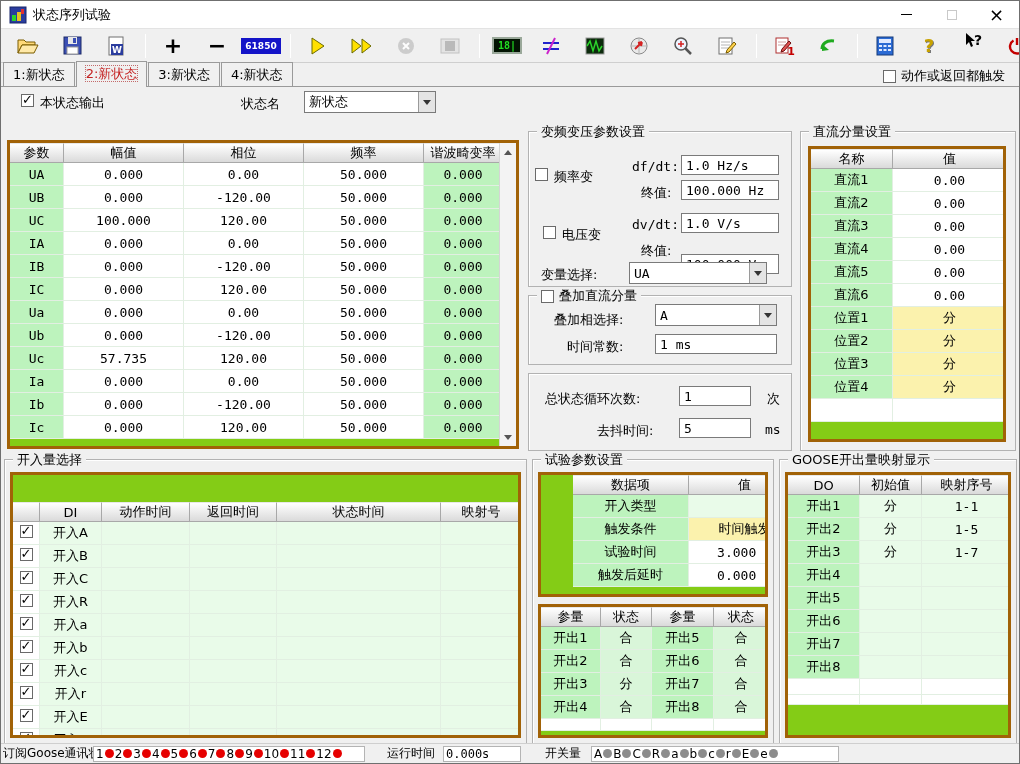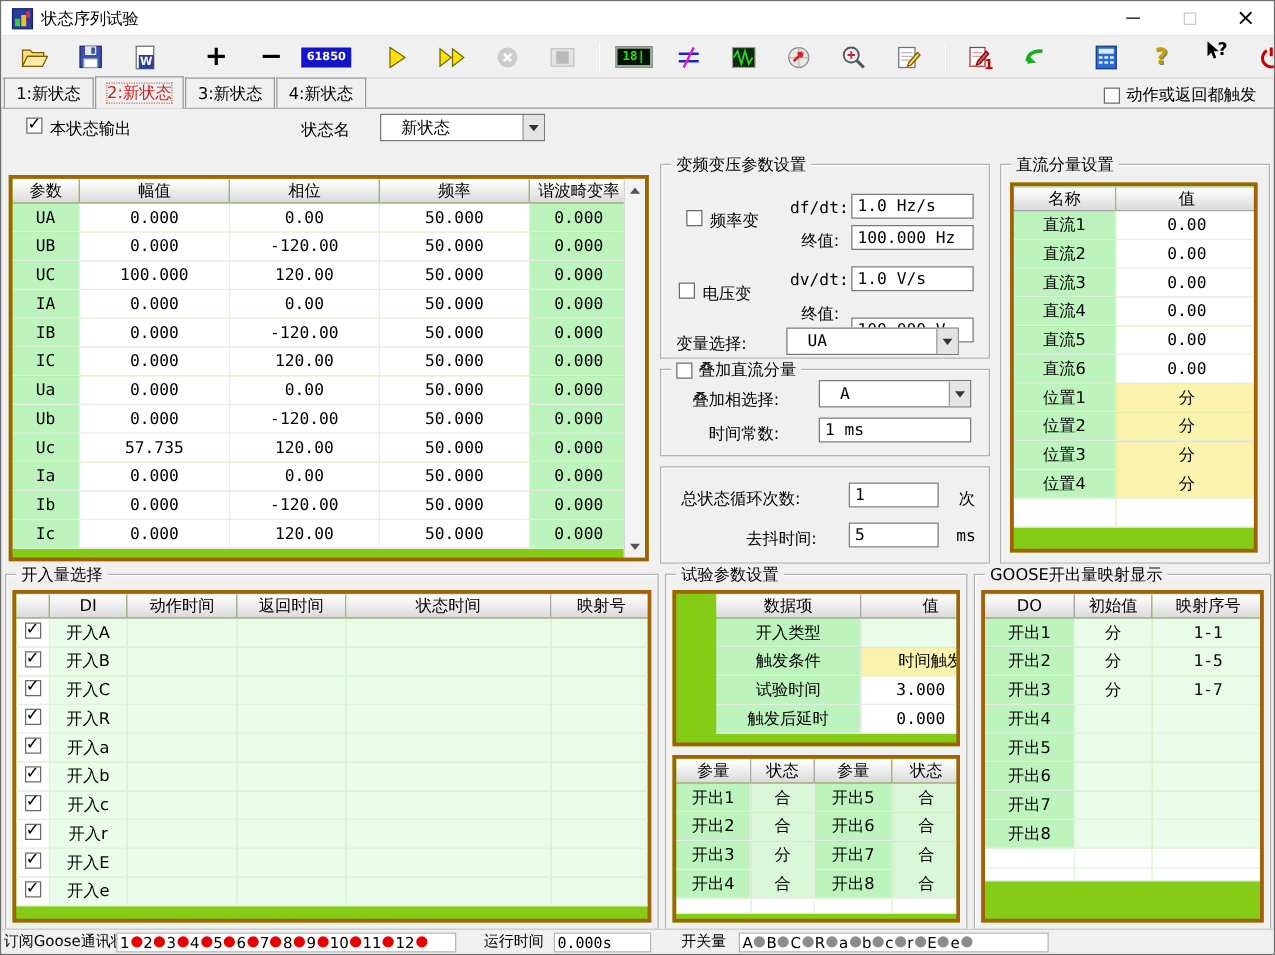--- a/index.html
+++ b/index.html
@@ -43,21 +43,21 @@
 
   
   .stateheader{position:relative;height:30px;}
   .cb{width:13px;height:13px;border:1px solid #6a6a6a;background:#fff;display:inline-block;position:relative;flex:none;}
   .cb.checked::after{content:"✓";position:absolute;top:-3px;left:0;font-size:13px;font-weight:bold;}
   .lbl{font-size:13px;}
   .hstack{display:flex;align-items:flex-start;gap:6px;}
 
   
   .dropdown{border:1px solid #7a7a7a;background:#fff;display:flex;align-items:center;height:22px;}
-  .dd-text{flex:1;padding-left:16px;overflow:hidden;white-space:nowrap;}
+  .dd-text{flex:1;padding-left:4px;overflow:hidden;white-space:nowrap;}
   .dd-btn{width:17px;align-self:stretch;background:#e4e4e4;border-left:1px solid #9a9a9a;display:flex;align-items:center;justify-content:center;}
   .dd-arrow{width:0;height:0;border:4px solid transparent;border-top:5px solid #333;margin-top:5px;}
   .field{border:1px solid #7a7a7a;height:20px;font:13px "DejaVu Sans Mono","Liberation Mono",monospace;padding:0 0 0 4px;background:#fff;width:100%;}
 
   
   .group{position:absolute;border:1px solid #b2b2b2;box-shadow:1px 1px 0 #ffffff inset;}
   .group-title{position:absolute;top:-9px;left:8px;background:#f0f0f0;padding:0 4px;font-size:13px;white-space:nowrap;}
 
   
   .sunken{position:absolute;border:3px solid #a16207;background:#84cc16;overflow:hidden;}
@@ -390,21 +390,21 @@
           <span class="tri-up"></span>
         </div>
       <div class="sb-btn sb-down">
           <span class="tri-down"></span>
         </div>
     </div>
   </div>
 
   <div class="group" style="left:527px;top:130px;width:264px;height:156px;">
     <span class="group-title">变频变压参数设置</span>
-    <div class="hstack abs" style="left:20px;top:36px;">
+    <div class="hstack abs" style="left:6px;top:36px;">
       <span class="cb"></span>
       <span class="lbl">频率变</span>
     </div>
     <span class="lbl mono abs" style="left:103px;top:27px;">df/dt:</span>
     <input class="field abs" style="left: 152px; top: 23px; width: 98px;" readonly="" value="1.0 Hz/s">
     <span class="lbl abs" style="left:112px;top:52px;">终值:</span>
     <input class="field abs" style="left: 152px; top: 48px; width: 98px;" readonly="" value="100.000 Hz">
     <div class="hstack abs" style="left:14px;top:94px;">
       <span class="cb"></span>
       <span class="lbl">电压变</span>
@@ -507,21 +507,21 @@
               <td class="c-white"></td>
             </tr>
           </tbody>
       </table>
     </div>
   </div>
 
   <div class="group" style="left:3px;top:458px;width:523px;height:285px;">
     <span class="group-title">开入量选择</span>
     <div class="sunken" style="left:5px;top:12px;width:511px;height:266px;">
-      <table class="grid" style="width:509px;">
+      <table class="grid" style="width:509px;margin-top:27px;">
         <colgroup>
             <col style="width:27px">
             <col style="width:62px">
             <col style="width:88px">
             <col style="width:87px">
             <col style="width:164px">
             <col style="width:81px">
           </colgroup>
         <thead>
             <tr id="di-head">

